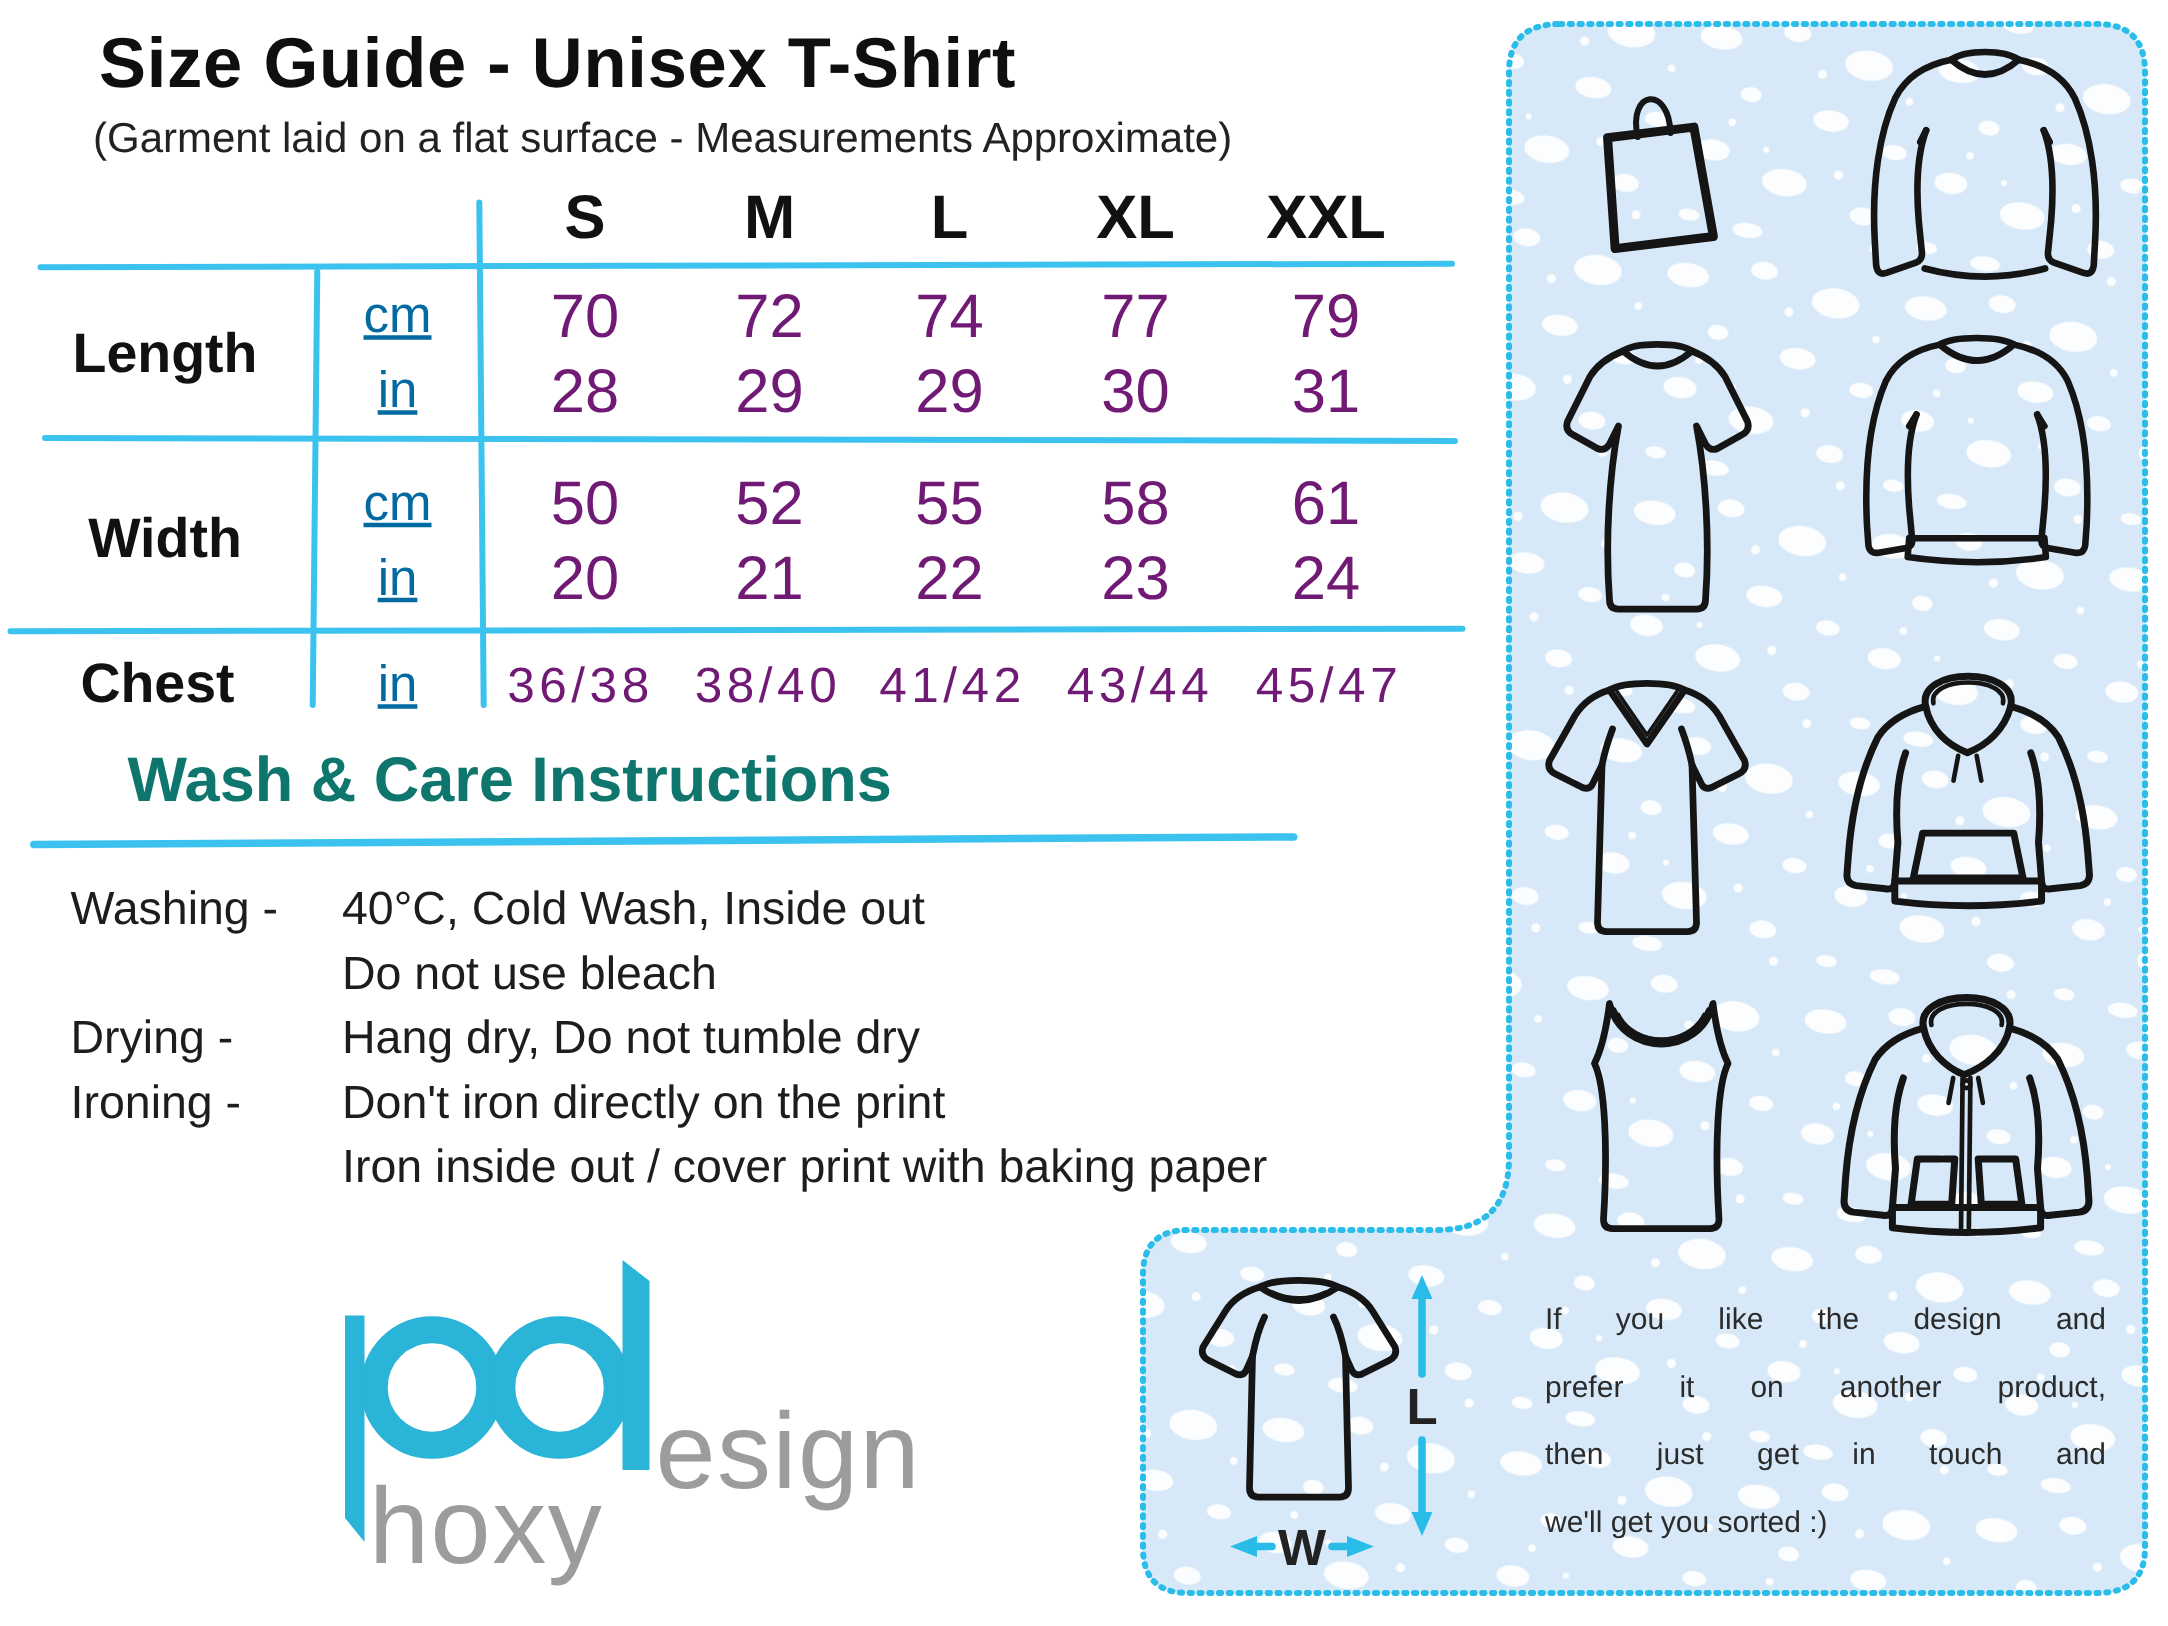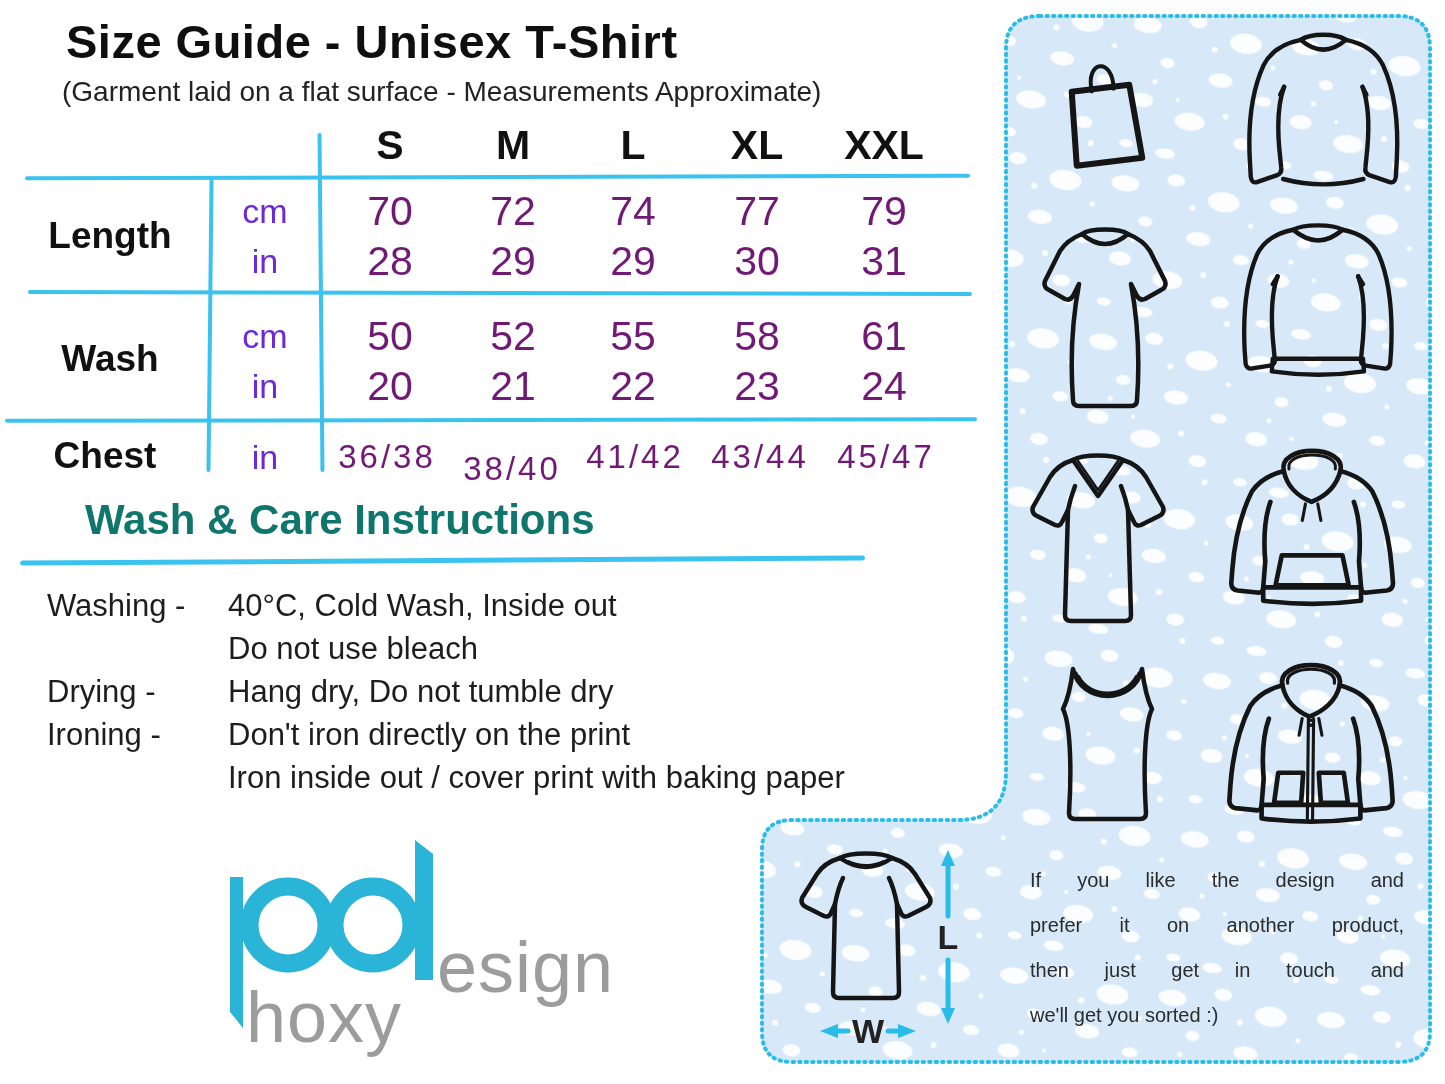--- a/index.html
+++ b/index.html
@@ -7,21 +7,21 @@
     width:1445px;height:1084px;position:relative;overflow:hidden;
     background:#ffffff;
     font-family:"Liberation Sans","DejaVu Sans",sans-serif;
     color:#1c1c1e;
   }
   .abs{position:absolute;}
   .cell{position:absolute;transform:translate(-50%,-50%);white-space:nowrap;}
   .th{font-weight:bold;font-size:41px;color:#111;}
   .num{font-size:41px;font-weight:400;color:#701a75;}
   .rowlab{font-weight:bold;font-size:37px;color:#111;}
-  .unit{font-size:34px;color:#6d28d9;}
+  .unit{font-size:34px;color:#0369a1;text-decoration:underline;}
   .chestv{font-size:33px;letter-spacing:3px;color:#701a75;}
   .cyan-line{position:absolute;background:#3cc2ef;border-radius:3px;}
   #title{left:66px;top:14px;font-size:47px;font-weight:bold;color:#0f0f10;letter-spacing:.5px;}
   #subtitle{left:62px;top:76px;font-size:28px;color:#222;}
   #care-head{left:85px;top:496px;font-size:42px;font-weight:bold;color:#0f766e;}
   .care-label{position:absolute;left:47px;font-size:31px;color:#1d1d1d;white-space:nowrap;}
   .care-text{position:absolute;left:228px;font-size:31px;color:#1d1d1d;white-space:nowrap;}
   #panel-svg{position:absolute;left:740px;top:0;}
   #logo-svg{position:absolute;left:210px;top:828px;}
   #message{
@@ -63,38 +63,38 @@
   <span class="cell num" style="left:513px;top:211px;">72</span>
   <span class="cell num" style="left:633px;top:211px;">74</span>
   <span class="cell num" style="left:757px;top:211px;">77</span>
   <span class="cell num" style="left:884px;top:211px;">79</span>
   <span class="cell num" style="left:390px;top:261px;">28</span>
   <span class="cell num" style="left:513px;top:261px;">29</span>
   <span class="cell num" style="left:633px;top:261px;">29</span>
   <span class="cell num" style="left:757px;top:261px;">30</span>
   <span class="cell num" style="left:884px;top:261px;">31</span>
 
-  <span class="cell rowlab" style="left:110px;top:359px;">Wash</span>
+  <span class="cell rowlab" style="left:110px;top:359px;">Width</span>
   <span class="cell unit" style="left:265px;top:336px;">cm</span>
   <span class="cell unit" style="left:265px;top:386px;">in</span>
   <span class="cell num" style="left:390px;top:336px;">50</span>
   <span class="cell num" style="left:513px;top:336px;">52</span>
   <span class="cell num" style="left:633px;top:336px;">55</span>
   <span class="cell num" style="left:757px;top:336px;">58</span>
   <span class="cell num" style="left:884px;top:336px;">61</span>
   <span class="cell num" style="left:390px;top:386px;">20</span>
   <span class="cell num" style="left:513px;top:386px;">21</span>
   <span class="cell num" style="left:633px;top:386px;">22</span>
   <span class="cell num" style="left:757px;top:386px;">23</span>
   <span class="cell num" style="left:884px;top:386px;">24</span>
 
   <span class="cell rowlab" style="left:105px;top:456px;">Chest</span>
   <span class="cell unit" style="left:265px;top:457px;">in</span>
   <span class="cell chestv" style="left:387px;top:457px;">36/38</span>
-  <span class="cell chestv" style="left:512px;top:457px;margin-top:12px;">38/40</span>
+  <span class="cell chestv" style="left:512px;top:457px;">38/40</span>
   <span class="cell chestv" style="left:635px;top:457px;">41/42</span>
   <span class="cell chestv" style="left:760px;top:457px;">43/44</span>
   <span class="cell chestv" style="left:886px;top:457px;">45/47</span>
 </div>
 
 <div>
   <div class="abs" id="care-head">Wash &amp; Care Instructions</div>
   <div class="cyan-line" style="left:20px;top:558px;width:845px;height:5px;transform:rotate(-0.35deg);"></div>
 
   <span class="care-label" style="top:588px;">Washing -</span>

